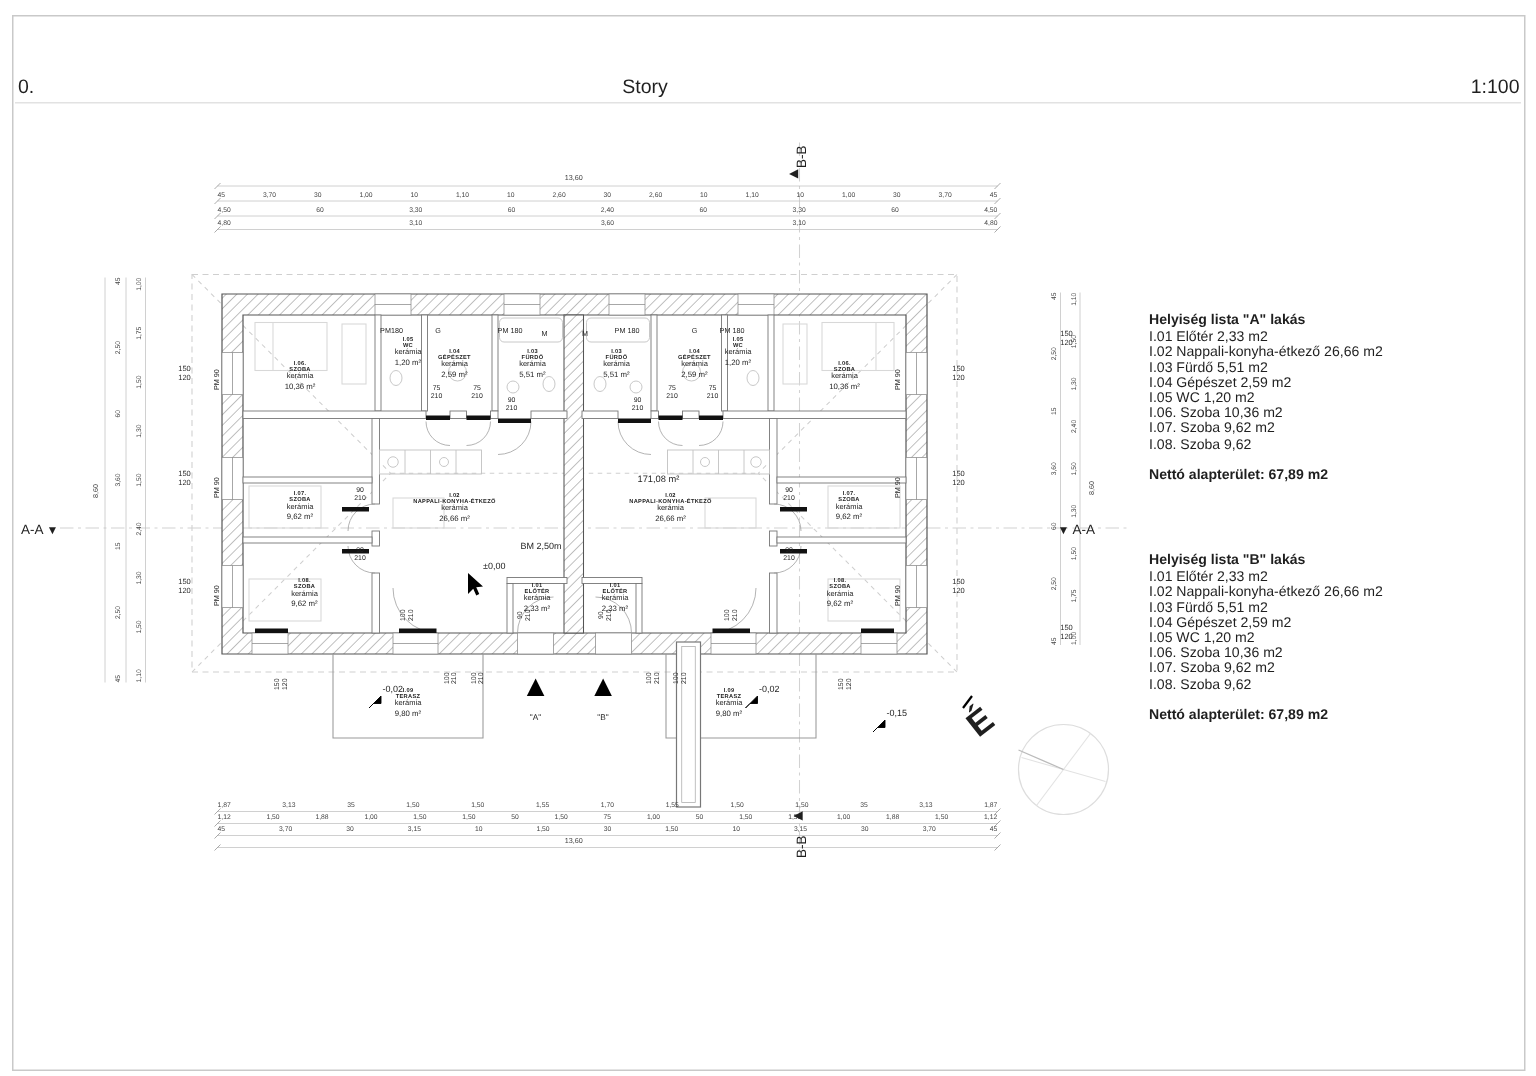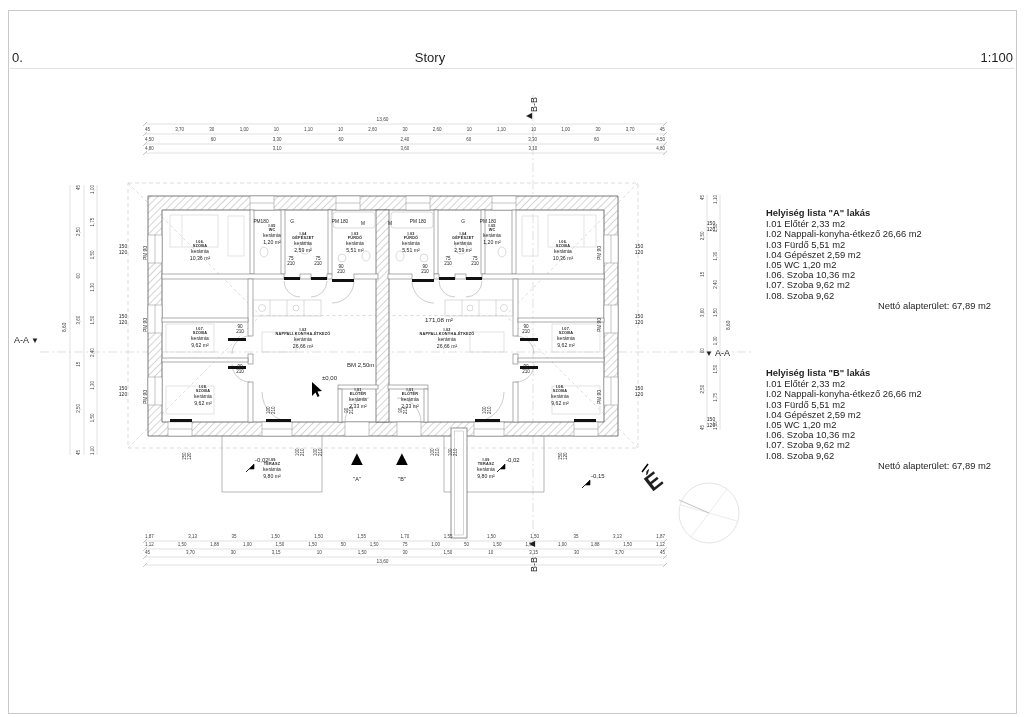--- a/index.html
+++ b/index.html
@@ -29,21 +29,21 @@
   
   .dimrow{display:flex;justify-content:space-between;font-size:4.5px;color:#444;white-space:nowrap;}
   .dimtot{text-align:center;font-size:4.8px;color:#444;}
   .vdim{display:flex;justify-content:space-between;font-size:4.5px;color:#444;
         transform-origin:left top;transform:rotate(-90deg);white-space:nowrap;}
   .vtot{font-size:4.8px;color:#444;transform-origin:left top;transform:rotate(-90deg);}
   
   .legend{left:766px;width:225px;font-size:9.4px;line-height:10.2px;}
   .legend .title{font-weight:bold;margin-bottom:1px;}
   .legend [data-bind-list] span{display:block;}
-  .legend .net{font-weight:normal;text-align:right;}
+  .legend .net{font-weight:bold;margin-top:10px;}
   
   .sect{font-size:9px;white-space:nowrap;}
   .tri{font-size:8px;}
   .bbv{font-size:9px;transform-origin:left top;transform:rotate(-90deg);}
   
   .entry-tri{transform:translateX(-50%);font-size:20px;line-height:1;color:#000;}
   .entry-lab{transform:translateX(-50%);font-size:5.5px;}
   #north{font-size:23px;font-weight:bold;transform:rotate(-38deg);}
 </style>
 </head>
@@ -639,21 +639,21 @@
       <span>1,50</span>
       <span>1,30</span>
       <span>1,50</span>
       <span>2,40</span>
       <span>1,30</span>
       <span>1,50</span>
       <span>1,10</span>
     </div>
   <div class="abs vtot" style="left:726px;top:330px" data-bind="dims.side_total">8,60</div>
 
-  <div class="abs sect" style="left:14px;top:335px">
+  <div class="abs sect" style="left:14px;top:348px">
     <span data-bind="sections.aa">A-A</span> <span class="tri" data-bind="sections.down_triangle">▼</span>
   </div>
   <div class="abs sect" style="left:705px;top:348px">
     <span class="tri" data-bind="sections.down_triangle">▼</span> <span data-bind="sections.aa">A-A</span>
   </div>
   <div class="abs bbv" style="left:529px;top:112px" data-bind="sections.bb">B-B</div>
   <div class="abs tri" style="left:526px;top:111px" data-bind="sections.left_triangle">◀</div>
   <div class="abs tri" style="left:529px;top:539px" data-bind="sections.left_triangle">◀</div>
   <div class="abs bbv" style="left:529px;top:572px" data-bind="sections.bb">B-B</div>
 

